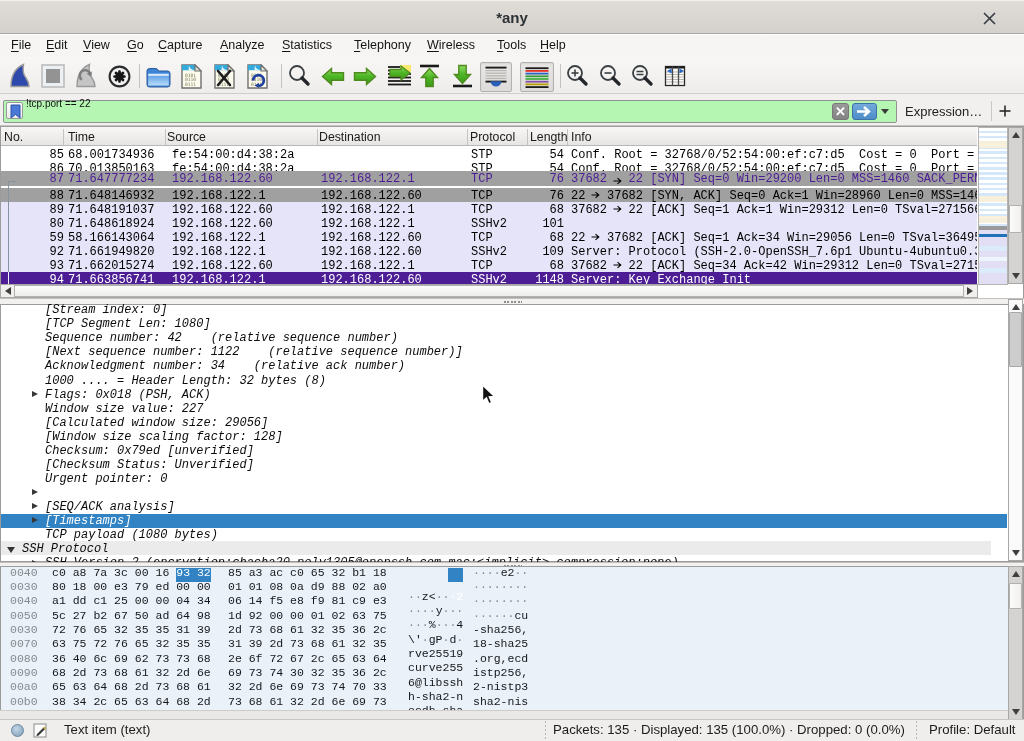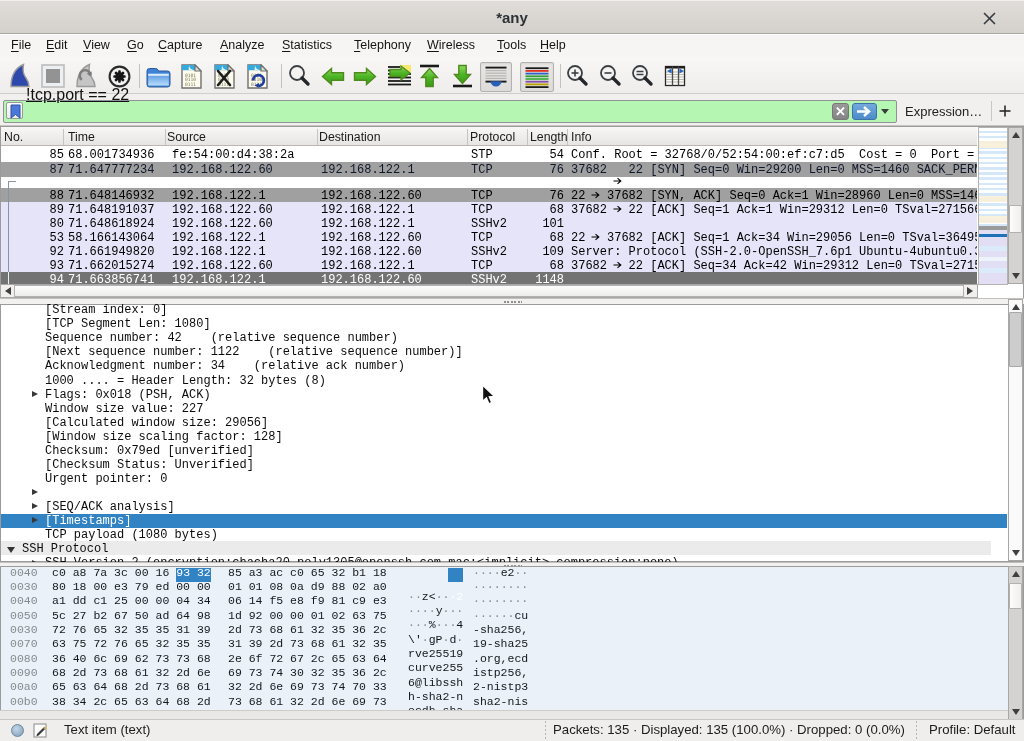--- a/index.html
+++ b/index.html
@@ -16,21 +16,21 @@
 .mi{position:absolute;top:3px;font-size:12.5px;color:#141414;}
 .mi u{text-decoration-thickness:1px;text-underline-offset:2px;}
 
 #toolbar{left:0;top:57px;width:1024px;height:37px;background:linear-gradient(#f8f7f6,#efedeb);border-bottom:1px solid #d0cdca;}
 .sep{position:absolute;top:64px;width:1px;height:24px;background:#c4c1be;}
 .tbtn{position:absolute;top:62px;width:32px;height:30px;border:1px solid #b4b1ae;border-radius:2px;
  background:linear-gradient(#e9e7e5,#dedcda);box-shadow:inset 0 1px 2px rgba(0,0,0,0.08);}
 
 #filterbar{left:0;top:94px;width:1024px;height:32px;background:#f1f0ef;border-bottom:1px solid #c7c4c1;}
 #finput{left:3px;top:100px;width:894px;height:23px;background:#b4f6b2;border:1px solid #8f9396;border-radius:2px;}
-#ftext{left:26px;top:86px;font-size:16px;color:#111;text-decoration:underline;}
+#ftext{left:26px;top:98px;font-size:10px;color:#111;}
 #fbook{left:6px;top:102px;width:17px;height:17px;background:linear-gradient(#fdfdfd,#ececec);border:1px solid #9a9a9a;border-radius:2px;}
 #fbook svg{position:absolute;left:3px;top:1px;}
 #fclear{left:832px;top:103px;width:17px;height:17px;background:linear-gradient(#9a9a9a,#848484);border:1px solid #777;border-radius:3px;
  color:#fff;font-size:13px;text-align:center;line-height:16px;font-weight:bold;}
 #fapply{left:852px;top:103px;width:25px;height:17px;background:linear-gradient(#74a9dc,#4c8cc8);border:1px solid #3c72a8;border-radius:3px;}
 #fcaret{left:881px;top:109px;width:0;height:0;border-left:4px solid transparent;border-right:4px solid transparent;border-top:5px solid #3a3a3a;}
 #fexpr{left:905px;top:104px;font-size:13px;color:#222;}
 #fsep2{left:991px;top:101px;width:1px;height:20px;background:#c9c6c3;}
 
 #plist{left:0;top:126px;width:1024px;height:172px;background:#fff;border:1px solid #9b9b9b;border-bottom:none;}
@@ -56,21 +56,21 @@
 .thumb{position:absolute;left:0px;width:13px;background:linear-gradient(90deg,#fcfcfc,#f0efee);border:1px solid #b3b1af;border-radius:1px;}
 
 #hsb{left:0px;top:284px;width:978px;height:14px;background:#f0efee;border:1px solid #a9a7a5;}
 #hsbthumb{position:absolute;left:13px;top:0px;width:950px;height:12px;background:linear-gradient(#fdfdfd,#ececeb);border:1px solid #b3b1af;}
 
 .split{position:absolute;left:0;width:1024px;background:#f2f1f0;}
 .dots{position:absolute;left:504px;width:18px;height:2px;
  background:repeating-linear-gradient(90deg,#8f8f8f 0 2px,transparent 2px 3.4px);}
 
 #dpane{left:0;top:303.5px;width:1024px;height:258.5px;background:#fff;border:1px solid #9b9b9b;}
-.dline{position:absolute;left:1px;width:990px;height:14.07px;font-family:"Liberation Mono",monospace;font-size:12px;color:#0c0c0c;}
+.dline{position:absolute;left:1px;width:990px;height:14.07px;font-family:"Liberation Mono",monospace;font-size:12px;color:#0c0c0c;font-style:italic;}
 .dline .txt{position:absolute;top:1px;white-space:pre;}
 .tri-r{position:absolute;width:0;height:0;border-top:3.9px solid transparent;border-bottom:3.9px solid transparent;border-left:6px solid #383838;}
 .tri-d{position:absolute;width:0;height:0;border-left:4.5px solid transparent;border-right:4.5px solid transparent;border-top:6px solid #333;}
 #dsel{left:1px;top:513.6px;width:1006px;height:14.2px;background:#3183c4;}
 
 #xpane{left:0;top:566px;width:1024px;height:153px;background:#eaf1f9;border:1px solid #9b9b9b;border-bottom:none;}
 .xline{position:absolute;left:1px;width:1006px;height:14.33px;font-family:"Liberation Mono",monospace;font-size:11.5px;}
 .xline span{position:absolute;top:1.5px;white-space:pre;}
 .xoff{left:9px;color:#868a8e;}
 .xg1{left:51px;color:#15181b;}
@@ -409,21 +409,21 @@
   </div>
 <div class="prow" style="top:160.32px;background:#ffffff;color:#000">
     <span class="cnum">86</span>
     <span class="ctime">70.013850163</span>
     <span class="csrc">fe:54:00:d4:38:2a</span>
     <span class="cdst"></span>
     <span class="cpro">STP</span>
     <span class="clen">54</span>
     <span class="cinfo">Conf. Root = 32768/0/52:54:00:ef:c7:d5  Cost = 0  Port = 0x8002</span>
   </div>
-<div class="prow" style="top:162px;background:#a0a0a0;color:#0f172a">
+<div class="prow" style="top:171px;background:#a0a0a0;color:#4c1d95">
     <span class="cnum">87</span>
     <span class="ctime">71.647777234</span>
     <span class="csrc">192.168.122.60</span>
     <span class="cdst">192.168.122.1</span>
     <span class="cpro">TCP</span>
     <span class="clen">76</span>
     <span class="cinfo">37682   22 [SYN] Seq=0 Win=29200 Len=0 MSS=1460 SACK_PERM=1</span>
   </div>
 <div class="prow" style="top:188.16px;background:#a0a0a0;color:#000">
     <span class="cnum">88</span>
@@ -445,21 +445,21 @@
   </div>
 <div class="prow" style="top:216.00px;background:#e6e4f8;color:#000">
     <span class="cnum">80</span>
     <span class="ctime">71.648618924</span>
     <span class="csrc">192.168.122.60</span>
     <span class="cdst">192.168.122.1</span>
     <span class="cpro">SSHv2</span>
     <span class="clen">101</span>
   </div>
 <div class="prow" style="top:229.92px;background:#e6e4f8;color:#000">
-    <span class="cnum">53</span>
+    <span class="cnum">59</span>
     <span class="ctime">58.166143064</span>
     <span class="csrc">192.168.122.1</span>
     <span class="cdst">192.168.122.60</span>
     <span class="cpro">TCP</span>
     <span class="clen">68</span>
     <span class="cinfo">22   37682 [ACK] Seq=1 Ack=34 Win=29056 Len=0 TSval=36495</span>
   </div>
 <div class="prow" style="top:243.84px;background:#e6e4f8;color:#000">
     <span class="cnum">92</span>
     <span class="ctime">71.661949820</span>
@@ -471,27 +471,28 @@
   </div>
 <div class="prow" style="top:257.76px;background:#e6e4f8;color:#000">
     <span class="cnum">93</span>
     <span class="ctime">71.662015274</span>
     <span class="csrc">192.168.122.60</span>
     <span class="cdst">192.168.122.1</span>
     <span class="cpro">TCP</span>
     <span class="clen">68</span>
     <span class="cinfo">37682   22 [ACK] Seq=34 Ack=42 Win=29312 Len=0 TSval=2715</span>
   </div>
-<div class="prow" style="top:271.68px;background:#737373;color:#fff">
+<div class="prow" style="top:271.68px;background:#4c1d95;color:#fff">
     <span class="cnum">94</span>
     <span class="ctime">71.663856741</span>
     <span class="csrc">192.168.122.1</span>
     <span class="cdst">192.168.122.60</span>
     <span class="cpro">SSHv2</span>
     <span class="clen">1148</span>
+    <span class="cinfo">Server: Key Exchange Init</span>
   </div>
 <div class="abs" style="left:612.8px;top:177.4px">
     <svg width="9" height="8" viewBox="0 0 9 8">
       <path d="M0.5 4 h7 M4.5 1.2 L7.8 4 L4.5 6.8" fill="none" stroke="#000" stroke-width="1.1"></path>
     </svg>
   </div>
 <div class="abs" style="left:591.2px;top:191.4px">
     <svg width="9" height="8" viewBox="0 0 9 8">
       <path d="M0.5 4 h7 M4.5 1.2 L7.8 4 L4.5 6.8" fill="none" stroke="#000" stroke-width="1.1"></path>
     </svg>
@@ -659,21 +660,21 @@
     <span class="xg1">72 76 65 32 35 35 31 39</span>
     <span class="xg2">2d 73 68 61 32 35 36 2c</span>
     <span class="xa1">rve25519</span>
     <span class="xa2">-sha256,</span>
   </div>
 <div class="xline" style="top:635.85px">
     <span class="xoff">0070</span>
     <span class="xg1">63 75 72 76 65 32 35 35</span>
     <span class="xg2">31 39 2d 73 68 61 32 35</span>
     <span class="xa1">curve255</span>
-    <span class="xa2">19-sha25</span>
+    <span class="xa2">18-sha25</span>
   </div>
 <div class="xline" style="top:650.18px">
     <span class="xoff">0080</span>
     <span class="xg1">36 40 6c 69 62 73 73 68</span>
     <span class="xg2">2e 6f 72 67 2c 65 63 64</span>
     <span class="xa1">6@libssh</span>
     <span class="xa2">.org,ecd</span>
   </div>
 <div class="xline" style="top:664.51px">
     <span class="xoff">0090</span>

